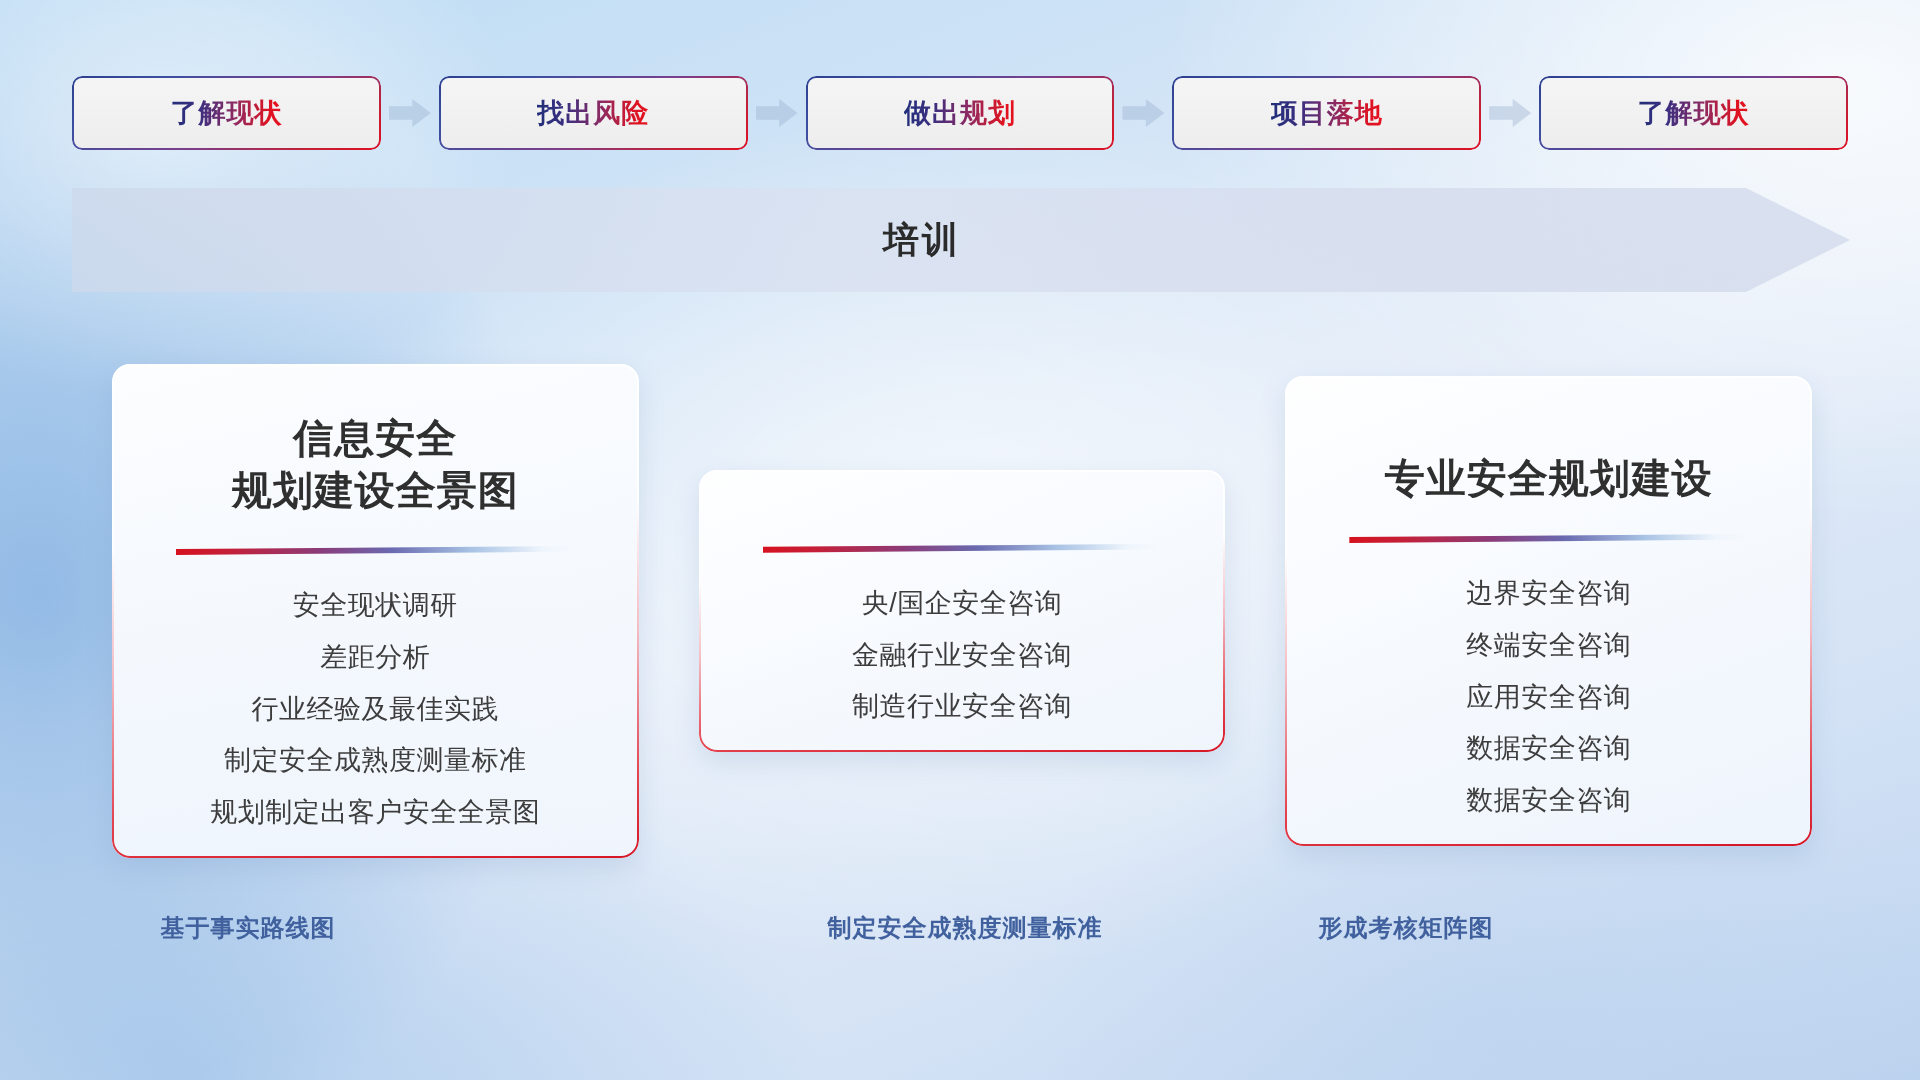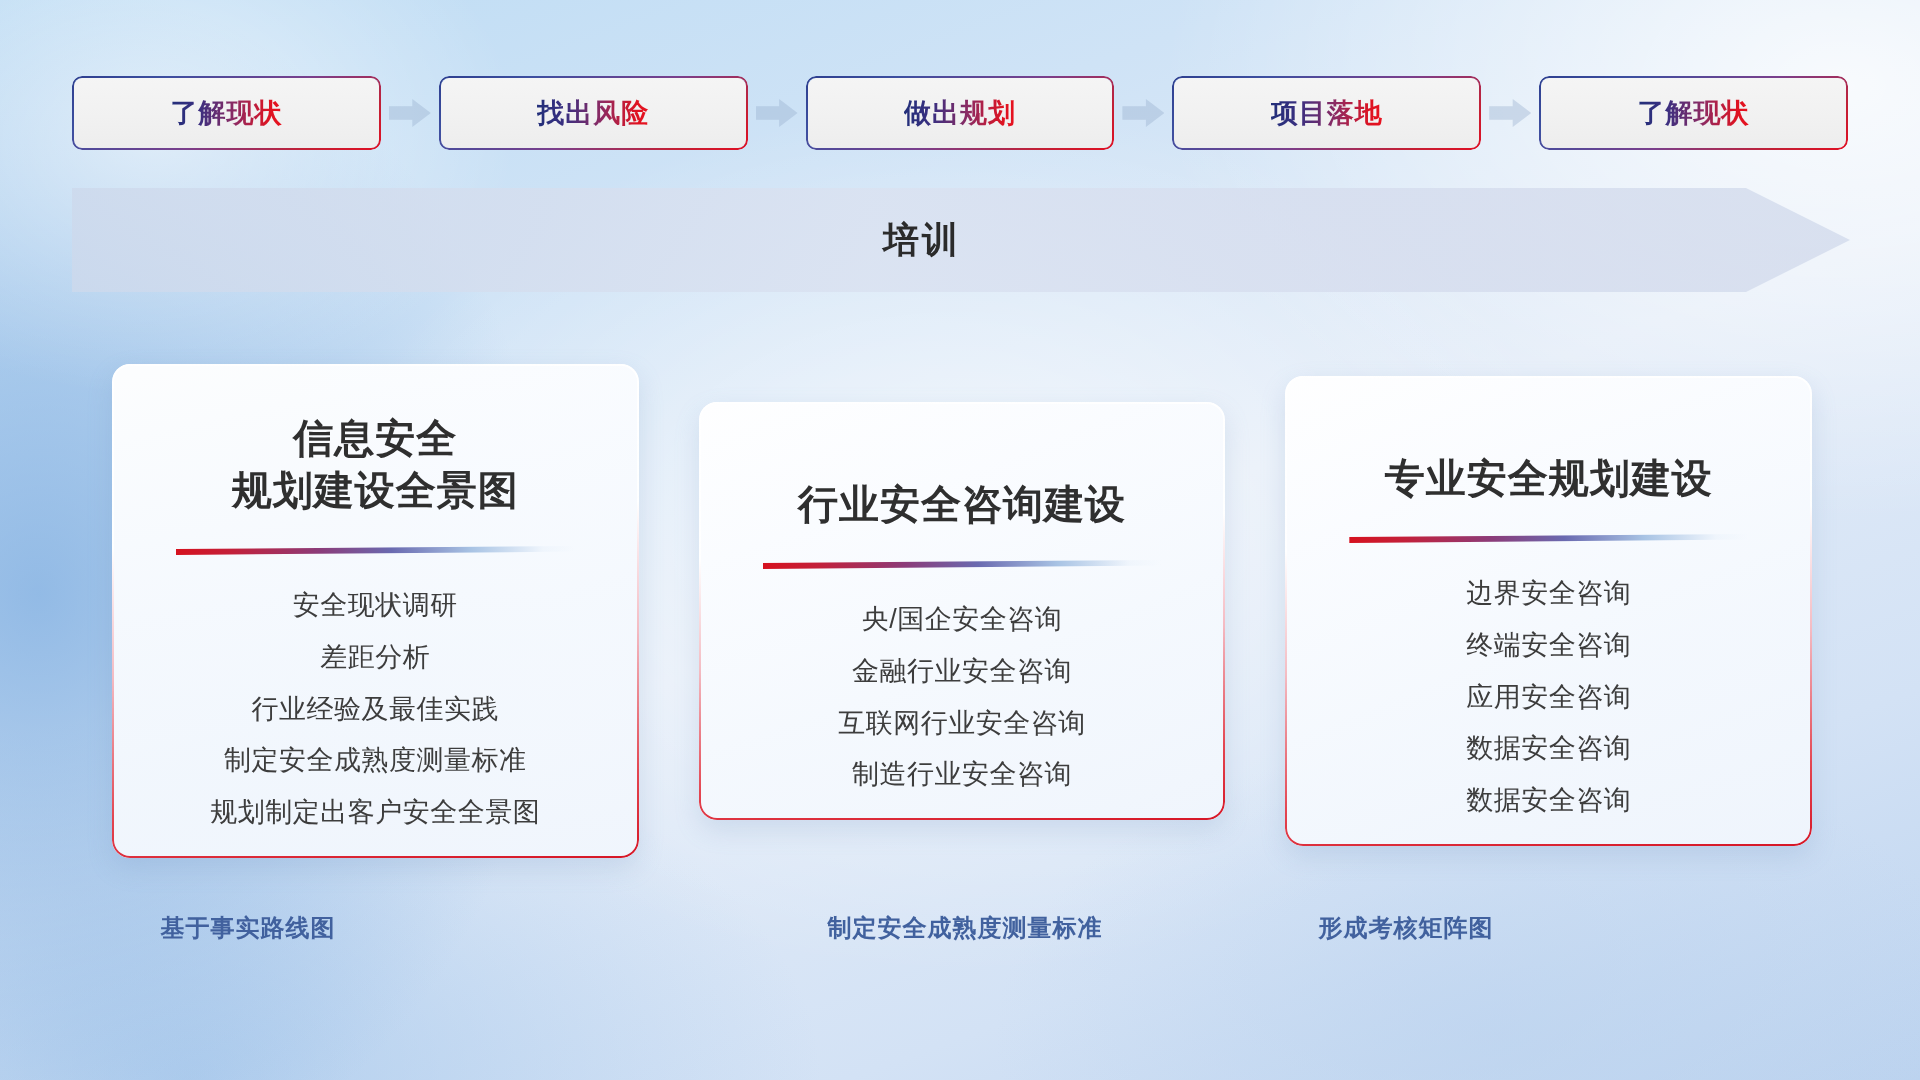--- a/index.html
+++ b/index.html
@@ -285,26 +285,24 @@
       <div class="card-list">
         <div class="item">安全现状调研</div>
         <div class="item">差距分析</div>
         <div class="item">行业经验及最佳实践</div>
         <div class="item">制定安全成熟度测量标准</div>
         <div class="item">规划制定出客户安全全景图</div>
       </div>
     </div>
 
     <div class="card one-line">
-      <div class="card-title">行业安全咨询建设</div>
       <div class="divider"></div>
       <div class="card-list">
         <div class="item">央/国企安全咨询</div>
         <div class="item">金融行业安全咨询</div>
-        <div class="item">互联网行业安全咨询</div>
         <div class="item">制造行业安全咨询</div>
       </div>
     </div>
 
     <div class="card one-line">
       <div class="card-title">专业安全规划建设</div>
       <div class="divider"></div>
       <div class="card-list">
         <div class="item">边界安全咨询</div>
         <div class="item">终端安全咨询</div>

